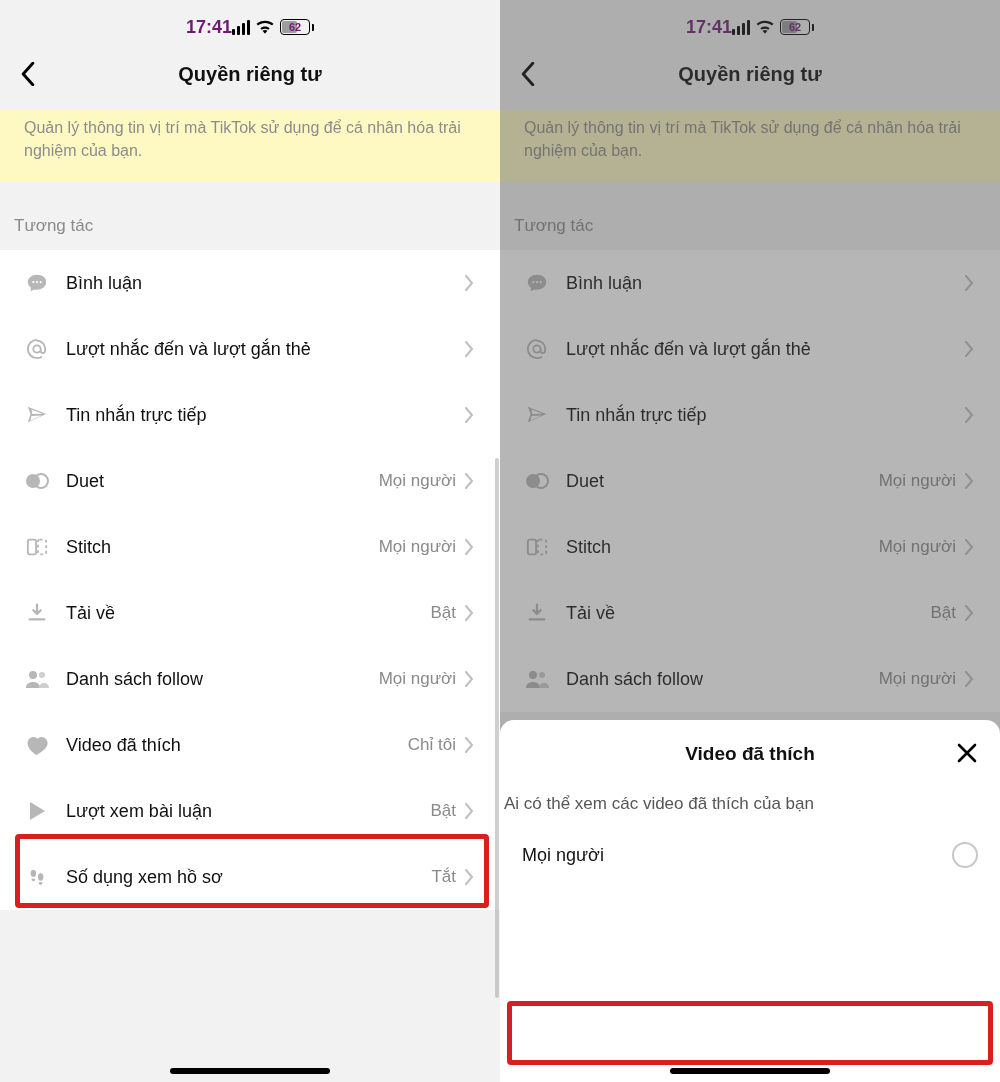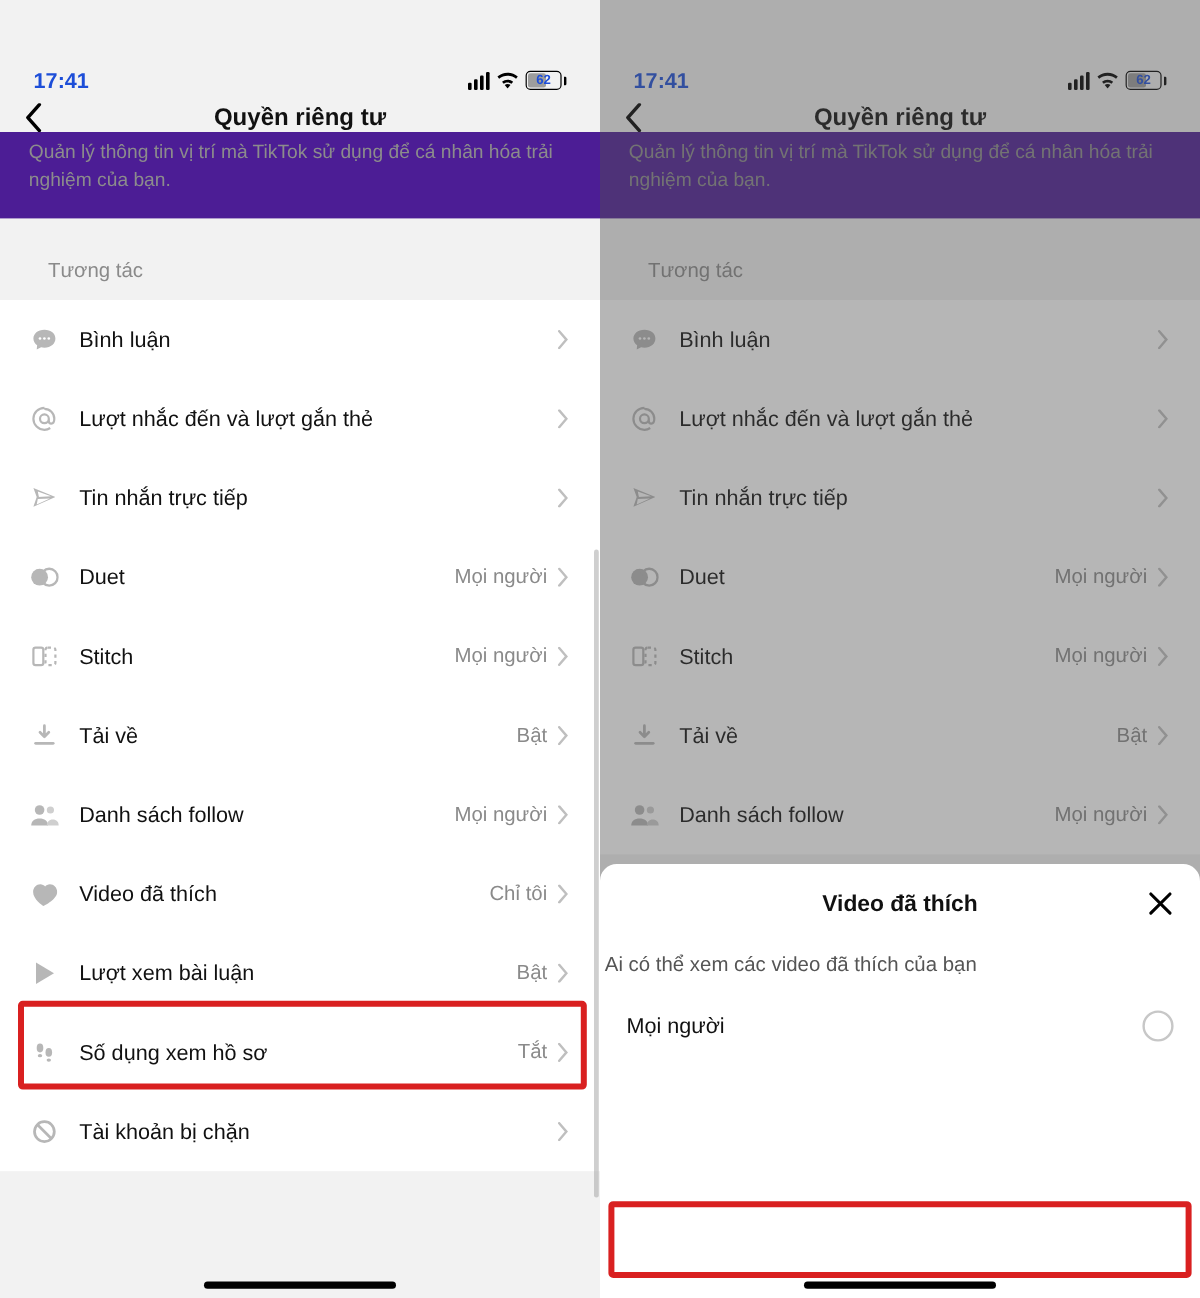--- a/index.html
+++ b/index.html
@@ -2,41 +2,41 @@
 <html><head>
 <meta charset="utf-8">
 <style>
   * { box-sizing: border-box; margin: 0; padding: 0; }
   html, body { font-family: -apple-system, "Helvetica Neue", Arial, sans-serif; }
   body { width: 1000px; height: 1082px; display: flex; background: #fff; }
 
   .phone { width: 500px; height: 1082px; position: relative; overflow: hidden; background: #f2f2f2; }
 
   
-  .statusbar { position: absolute; top: 0; left: 0; right: 0; height: 54px; display: flex; align-items: center; justify-content: space-between; padding: 0 28px; font-size: 18px; font-weight: 600; color: #1d4ed8; margin-top: 40px; }
+  .statusbar { position: absolute; top: 0; left: 0; right: 0; height: 54px; display: flex; align-items: center; justify-content: center; padding: 0 28px; font-size: 18px; font-weight: 600; color: #701a75; }
   .status-icons { display: flex; align-items: center; gap: 6px; }
   .bars { display: flex; align-items: flex-end; gap: 2px; }
   .bars span { width: 3px; background: #000; border-radius: 1px; }
   .bars span:nth-child(1){height:6px;} .bars span:nth-child(2){height:9px;} .bars span:nth-child(3){height:12px;} .bars span:nth-child(4){height:15px;}
   .wifi { width: 18px; height: 14px; position: relative; }
   .wifi svg { display:block; }
   .batt { display:flex; align-items:center; gap:2px; }
   .batt-box { width:30px; height:16px; border:1.5px solid #000; border-radius:4px; position:relative; display:flex; align-items:center; justify-content:center; font-size:11px; font-weight:700; }
   .batt-fill { position:absolute; left:1px; top:1px; bottom:1px; width:55%; background:#000; border-radius:2px; opacity:.35;}
   .batt-tip { width:2px; height:7px; background:#000; border-radius:0 1px 1px 0; }
 
   
-  .navheader { position:absolute; top:68px; left:0; right:0; height:60px; display:flex; align-items:center; justify-content:center; }
+  .navheader { position:absolute; top:44px; left:0; right:0; height:60px; display:flex; align-items:center; justify-content:center; }
   .back { position:absolute; left:14px; top:50%; transform:translateY(-50%); width:28px; height:28px; display:flex; align-items:center; justify-content:center; color:#000; }
   .navtitle { font-size:20px; font-weight:700; color:#111; }
 
   
   .content { position:absolute; top:110px; left:0; right:0; bottom:0; }
-  .desc-card { background:#4c1d95; padding: 6px 24px 20px 24px; color:#8c8c8c; font-size:16px; line-height:1.45; }
-  .section-label { padding: 34px 24px 14px 40px; color:#8a8a8a; font-size:17px; }
+  .desc-card { background:#fef9c3; padding: 6px 24px 20px 24px; color:#8c8c8c; font-size:16px; line-height:1.45; }
+  .section-label { padding: 34px 24px 14px 14px; color:#8a8a8a; font-size:17px; }
   .list { background:#fff; }
   .row { display:flex; align-items:center; height:66px; padding: 0 18px 0 24px; }
   .row-icon { width:26px; height:26px; flex:0 0 26px; margin-right:16px; color:#b7b7b7; display:flex; align-items:center; justify-content:center; }
   .row-label { flex:1 1 auto; font-size:18px; font-weight:400; color:#111; }
   .row-value { color:#8a8a8a; font-size:17px; margin-right:8px; }
   .row-chevron { width:18px; color:#bfbfbf; display:flex; align-items:center; }
 
   .scroll-indicator { position:absolute; right:1px; top:458px; width:4px; height:540px; background:#a8a8a8; border-radius:2px; opacity:.55; }
 
   .highlight { position:absolute; border:5px solid #d92020; border-radius:4px; pointer-events:none; }
@@ -256,34 +256,20 @@
           </div>
         <div class="row-label">Số dụng xem hồ sơ</div>
         <div class="row-value">Tắt</div>
         <div class="row-chevron">
             <svg width="10" height="16" viewBox="0 0 10 16">
               <path d="M2 1l6 7-6 7" stroke="#bfbfbf" stroke-width="2" fill="none" stroke-linecap="round"></path>
             </svg>
           </div>
       </div>
 
-      <div class="row">
-        <div class="row-icon">
-            <svg width="22" height="22" viewBox="0 0 24 24">
-              <circle cx="12" cy="12" r="9" fill="none" stroke="#b7b7b7" stroke-width="2.5"></circle>
-              <path d="M6 6l12 12" stroke="#b7b7b7" stroke-width="2.5"></path>
-            </svg>
-          </div>
-        <div class="row-label">Tài khoản bị chặn</div>
-        <div class="row-chevron">
-            <svg width="10" height="16" viewBox="0 0 10 16">
-              <path d="M2 1l6 7-6 7" stroke="#bfbfbf" stroke-width="2" fill="none" stroke-linecap="round"></path>
-            </svg>
-          </div>
-      </div>
 
     </div>
   </div>
 
   <div class="scroll-indicator"></div>
   <div class="highlight hl1"></div>
   <div class="home-indicator"></div>
 </div>
 
 <div class="phone">

